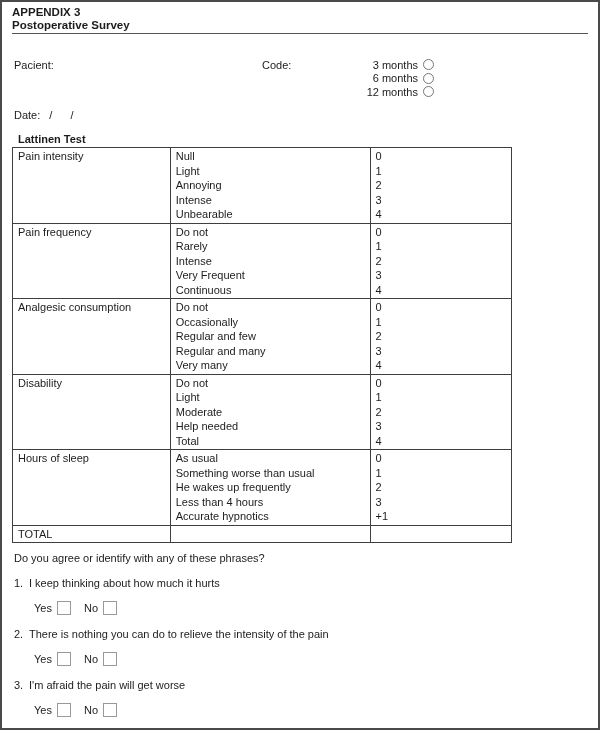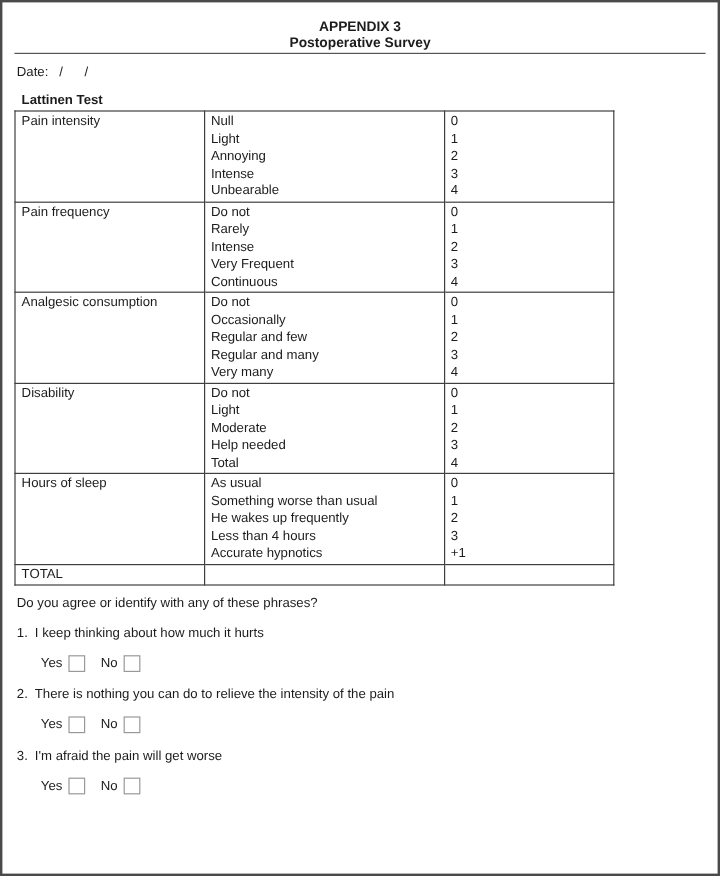--- a/index.html
+++ b/index.html
@@ -2,23 +2,23 @@
 <html><head>
 <meta charset="utf-8">
 <style>
   html,body{margin:0;padding:0;background:#fff;}
   .page{
     width:600px;height:730px;box-sizing:border-box;
     border:2px solid #4a4a4a;background:#fff;overflow:hidden;
     font-family:"Liberation Sans",sans-serif;color:#1c1c1c;font-size:11px;
   }
   .header{
-    margin:0 10px;padding-top:15px;padding-bottom:1px;
+    margin:0 10px;padding-top:4px;padding-bottom:1px;
     border-bottom:1px solid #555;
-    text-align:center;font-weight:bold;font-size:11.5px;line-height:13px;
+    text-align:left;font-weight:bold;font-size:11.5px;line-height:13px;
   }
   .patient-row{position:relative;height:42px;margin-top:24px;}
   .patient-label{position:absolute;left:12px;top:1px;}
   .code-label{position:absolute;left:260px;top:1px;}
   .months{position:absolute;left:354px;top:0;}
   .month-row{display:flex;align-items:center;justify-content:flex-end;height:13.5px;width:78px;}
   .radio{
     width:11px;height:11px;border:1px solid #777;border-radius:50%;
     margin-left:5px;flex:0 0 auto;box-sizing:border-box;background:#fff;
   }
@@ -47,20 +47,38 @@
 </head>
 <body>
 
 <div class="page">
 
   <div class="header">
     <div>APPENDIX 3</div>
     <div>Postoperative Survey</div>
   </div>
 
+  <div class="patient-row">
+    <span class="patient-label">Pacient:</span>
+    <span class="code-label">Code:</span>
+    <div class="months">
+      <div class="month-row">
+        <span>3 months</span>
+        <span class="radio"></span>
+      </div>
+      <div class="month-row">
+        <span>6 months</span>
+        <span class="radio"></span>
+      </div>
+      <div class="month-row">
+        <span>12 months</span>
+        <span class="radio"></span>
+      </div>
+    </div>
+  </div>
 
   <div class="date-row">
     <span>Date:</span>
     <span class="slash first">/</span>
     <span class="slash">/</span>
   </div>
 
   <div class="lattinen-title">Lattinen Test</div>
 
   <table class="lattinen">

